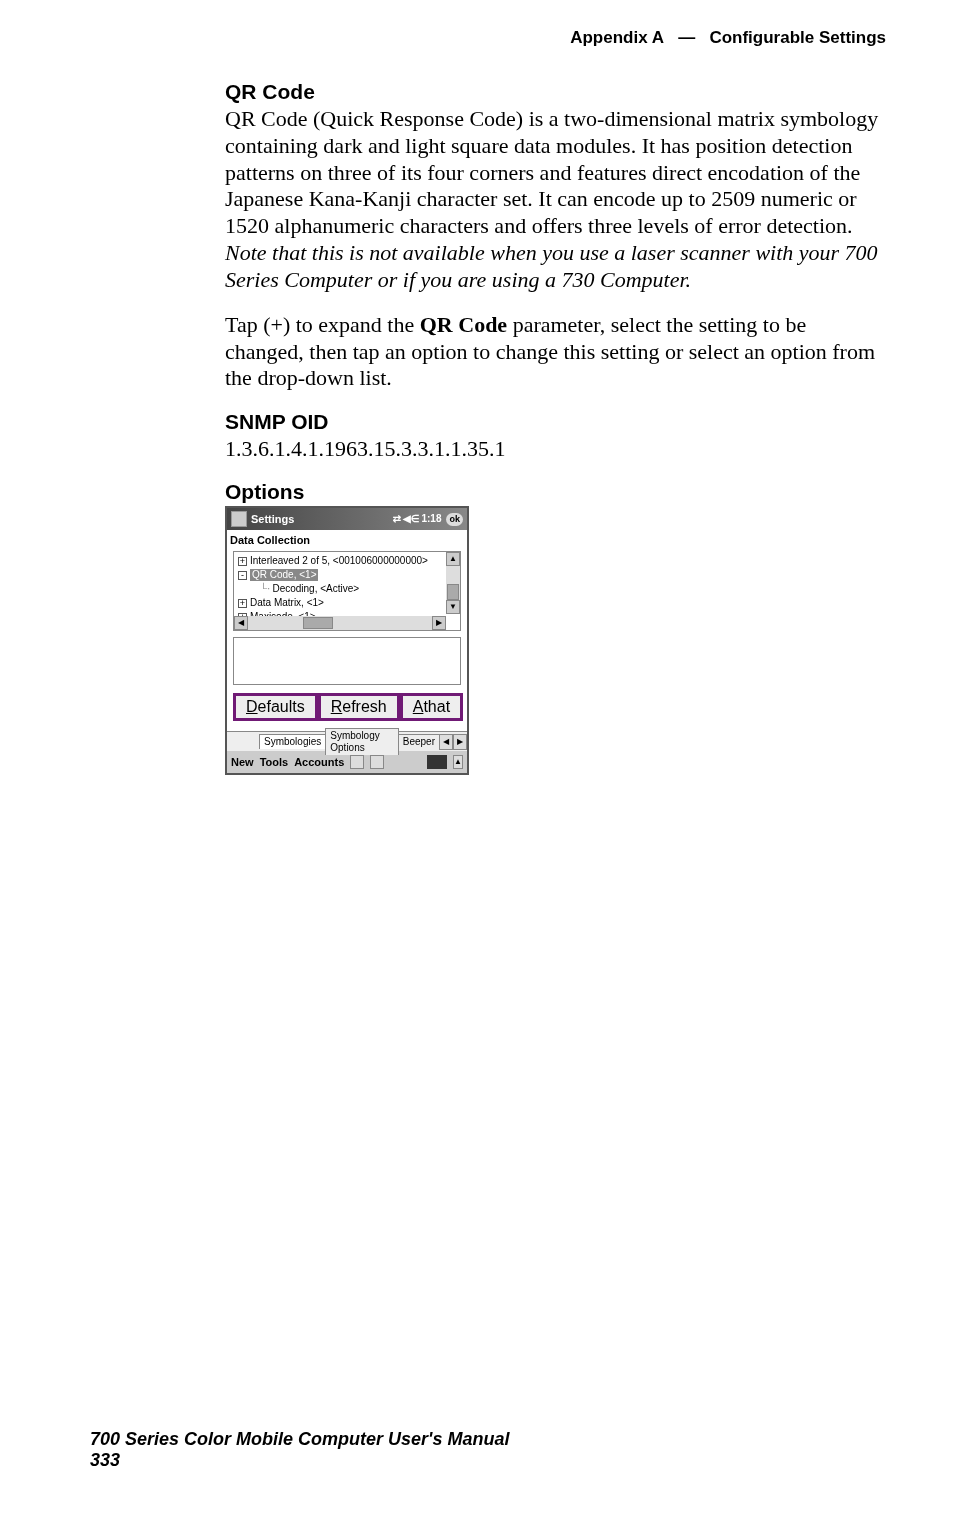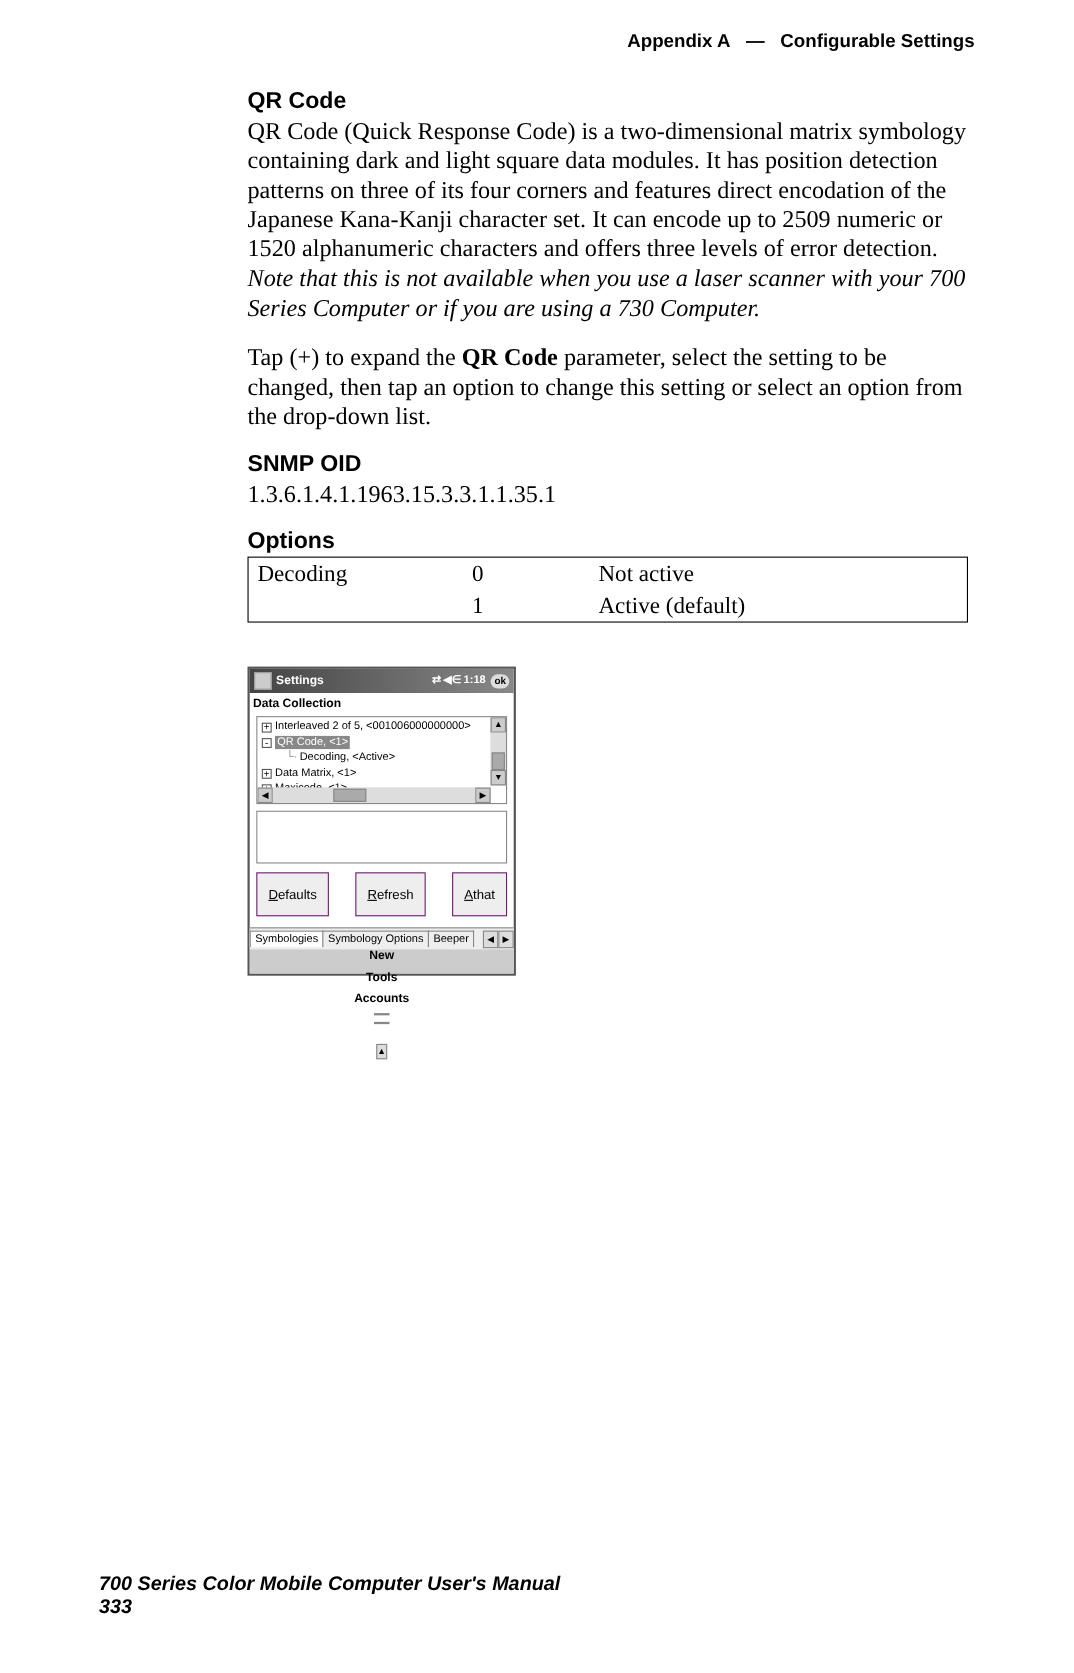--- a/index.html
+++ b/index.html
@@ -164,33 +164,34 @@
       margin: 6px 6px 4px 6px;
       height: 48px;
       background: #fff;
     }
     .button-row {
       display: flex;
       justify-content: space-between;
       padding: 4px 6px 10px 6px;
     }
     .win-btn {
-      border: 1px solid #701a75;
+      border: 3px solid #701a75;
       background: #eee;
-      font-size: 12px;
-      padding: 12px 10px;
+      font-size: 16px;
+      padding: 2px 10px;
     }
     .win-btn .ul { text-decoration: underline; }
     .tabs-row {
       display: flex;
       align-items: center;
       border-top: 1px solid #888;
       background: #eee;
       height: 20px;
       font-size: 10px;
+      padding-left: 32px;
     }
     .tab {
       border: 1px solid #888;
       border-bottom: none;
       padding: 1px 4px;
       margin-right: -1px;
       background: #eee;
     }
     .tab.active { background: #fff; font-weight: normal; }
     .tab-nav { display: flex; margin-left: auto; }
@@ -200,21 +201,20 @@
     }
     .menu-bar {
       display: flex;
       align-items: center;
       background: #ccc;
       height: 22px;
       font-size: 11px;
       font-weight: bold;
       padding: 0 4px;
       gap: 6px;
-      flex-direction: column;
     }
     .menu-bar .spacer { flex: 1; }
     .menu-icon {
       width: 14px; height: 14px;
       border: 1px solid #888;
       background: #ddd;
       font-size: 8px;
       text-align: center;
       line-height: 12px;
     }
@@ -262,32 +262,20 @@
   </div>
 
   <div class="body-text">
     <span>Tap (+) to expand the </span><b>QR Code</b><span> parameter, select the setting to be changed, then tap an option to change this setting or select an option from the drop-down list.</span>
   </div>
 
   <div class="section-heading">SNMP OID</div>
   <div class="oid-value">1.3.6.1.4.1.1963.15.3.3.1.1.35.1</div>
 
   <div class="section-heading">Options</div>
-  <div class="options-table">
-    <div class="options-row">
-      <div class="col-name">Decoding</div>
-      <div class="col-code">0</div>
-      <div class="col-desc">Not active</div>
-    </div>
-    <div class="options-row">
-      <div class="col-name"></div>
-      <div class="col-code">1</div>
-      <div class="col-desc">Active (default)</div>
-    </div>
-  </div>
 
   <div class="device-screenshot">
     <div class="title-bar">
       <span class="flag"></span>
       <span class="title-text">Settings</span>
       <span class="status-icons">
         <span>⇄</span>
         <span>◀∈</span>
         <span>1:18</span>
         <span class="ok-btn">ok</span>

